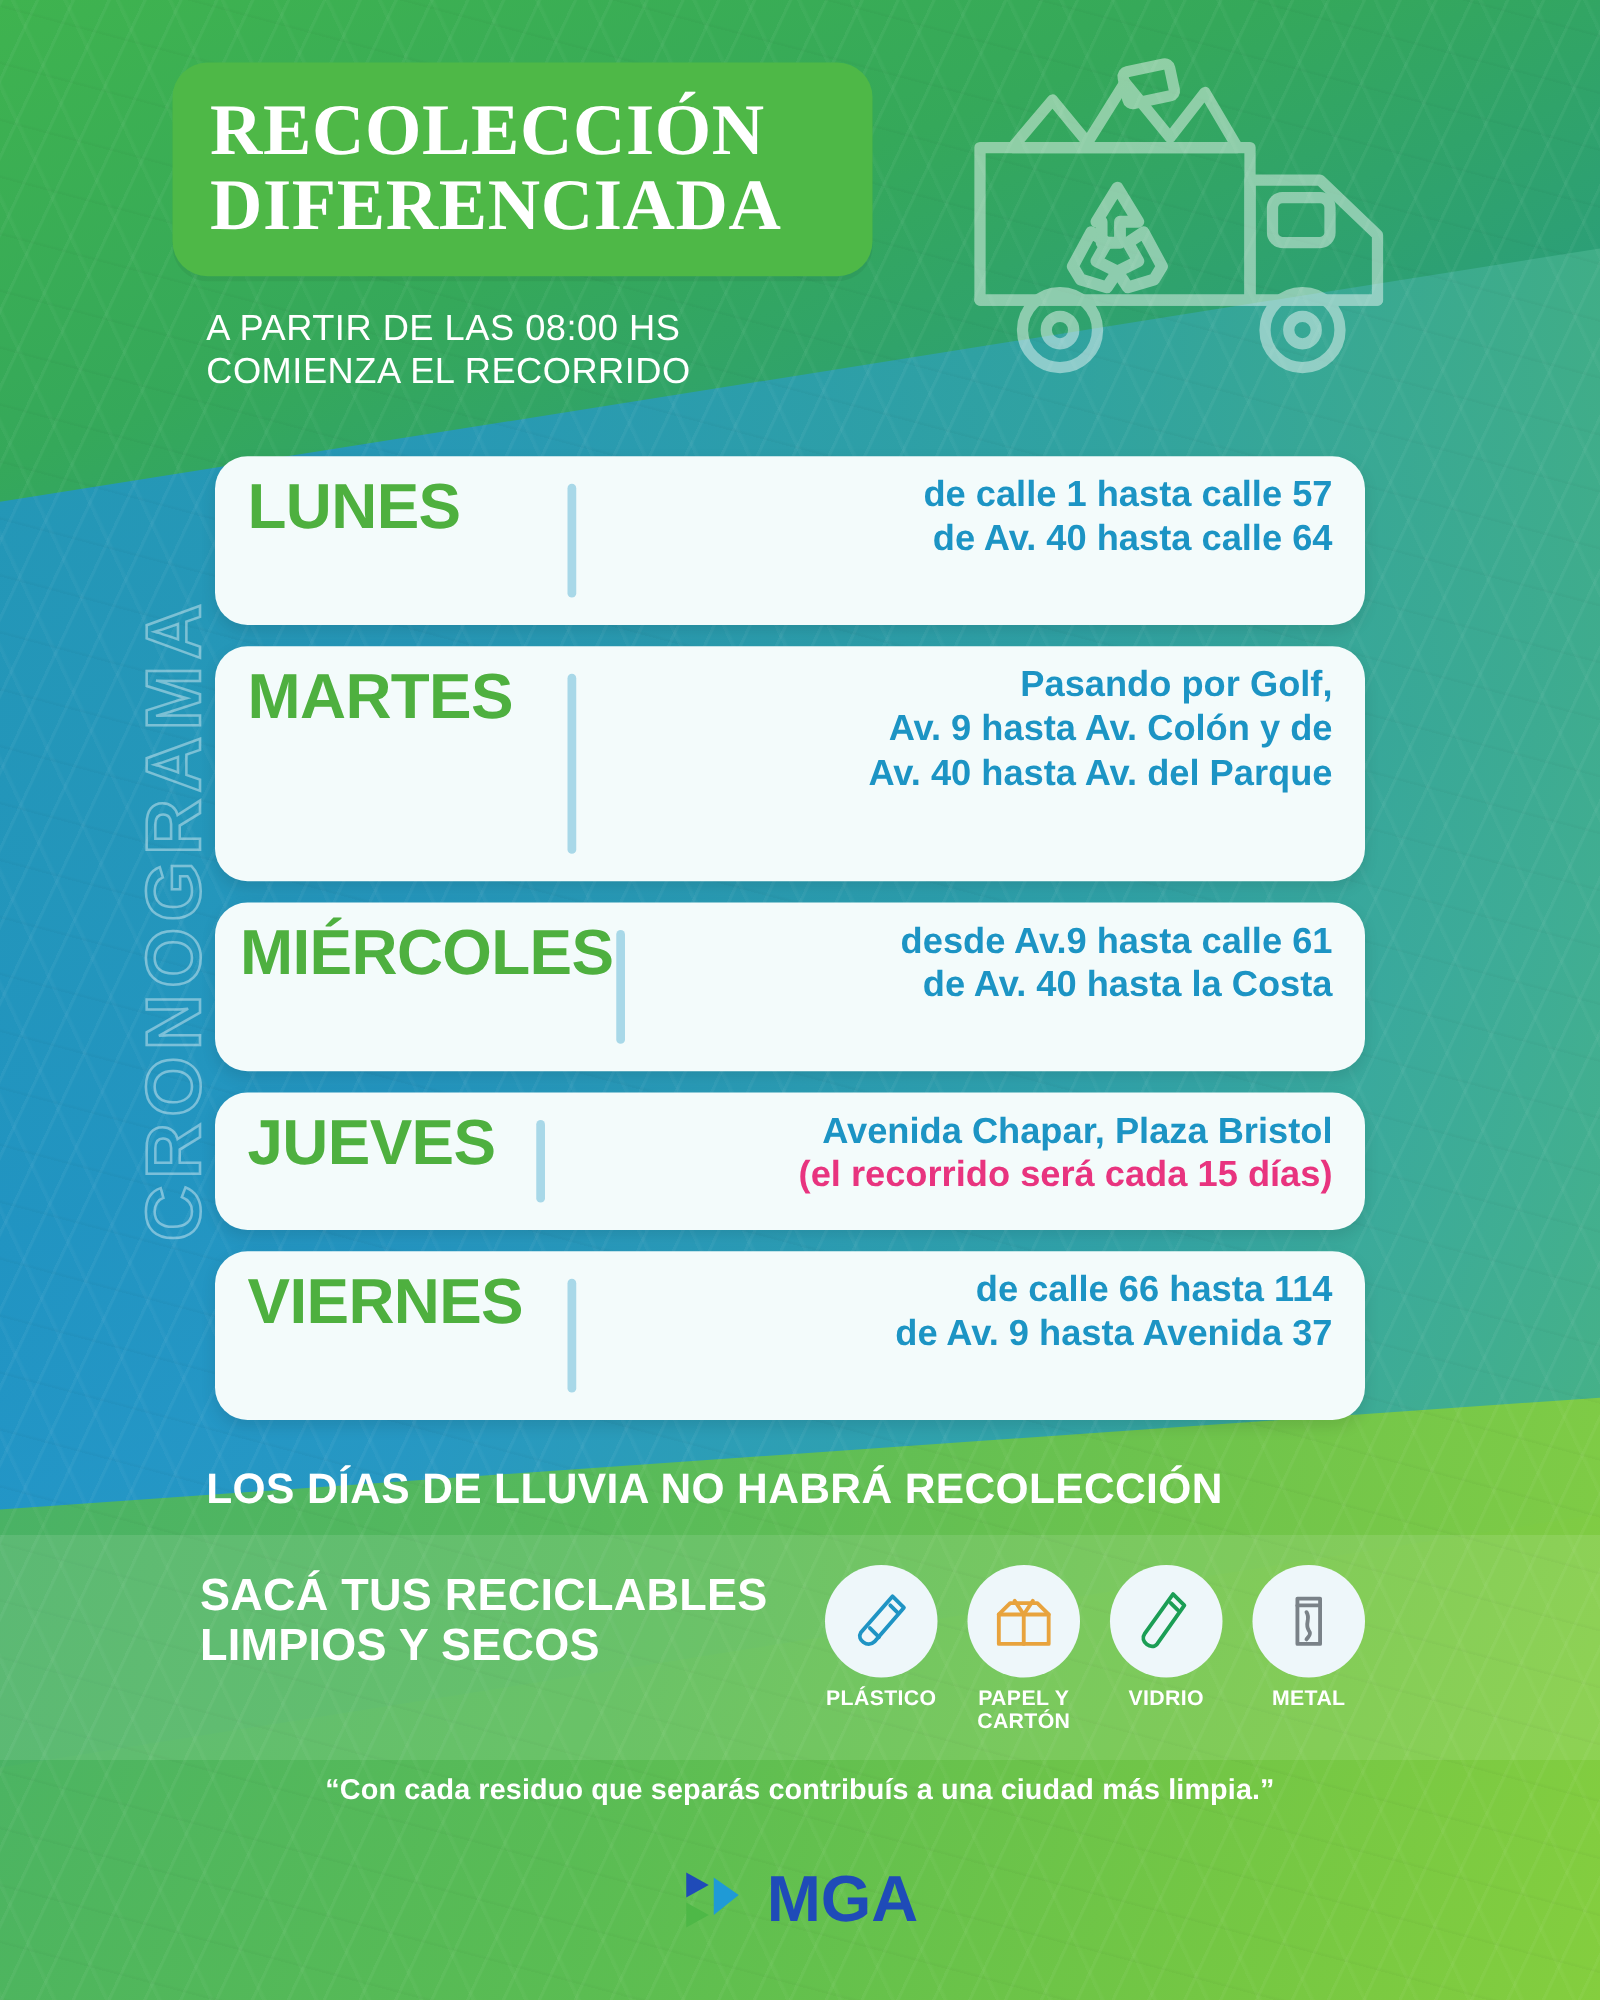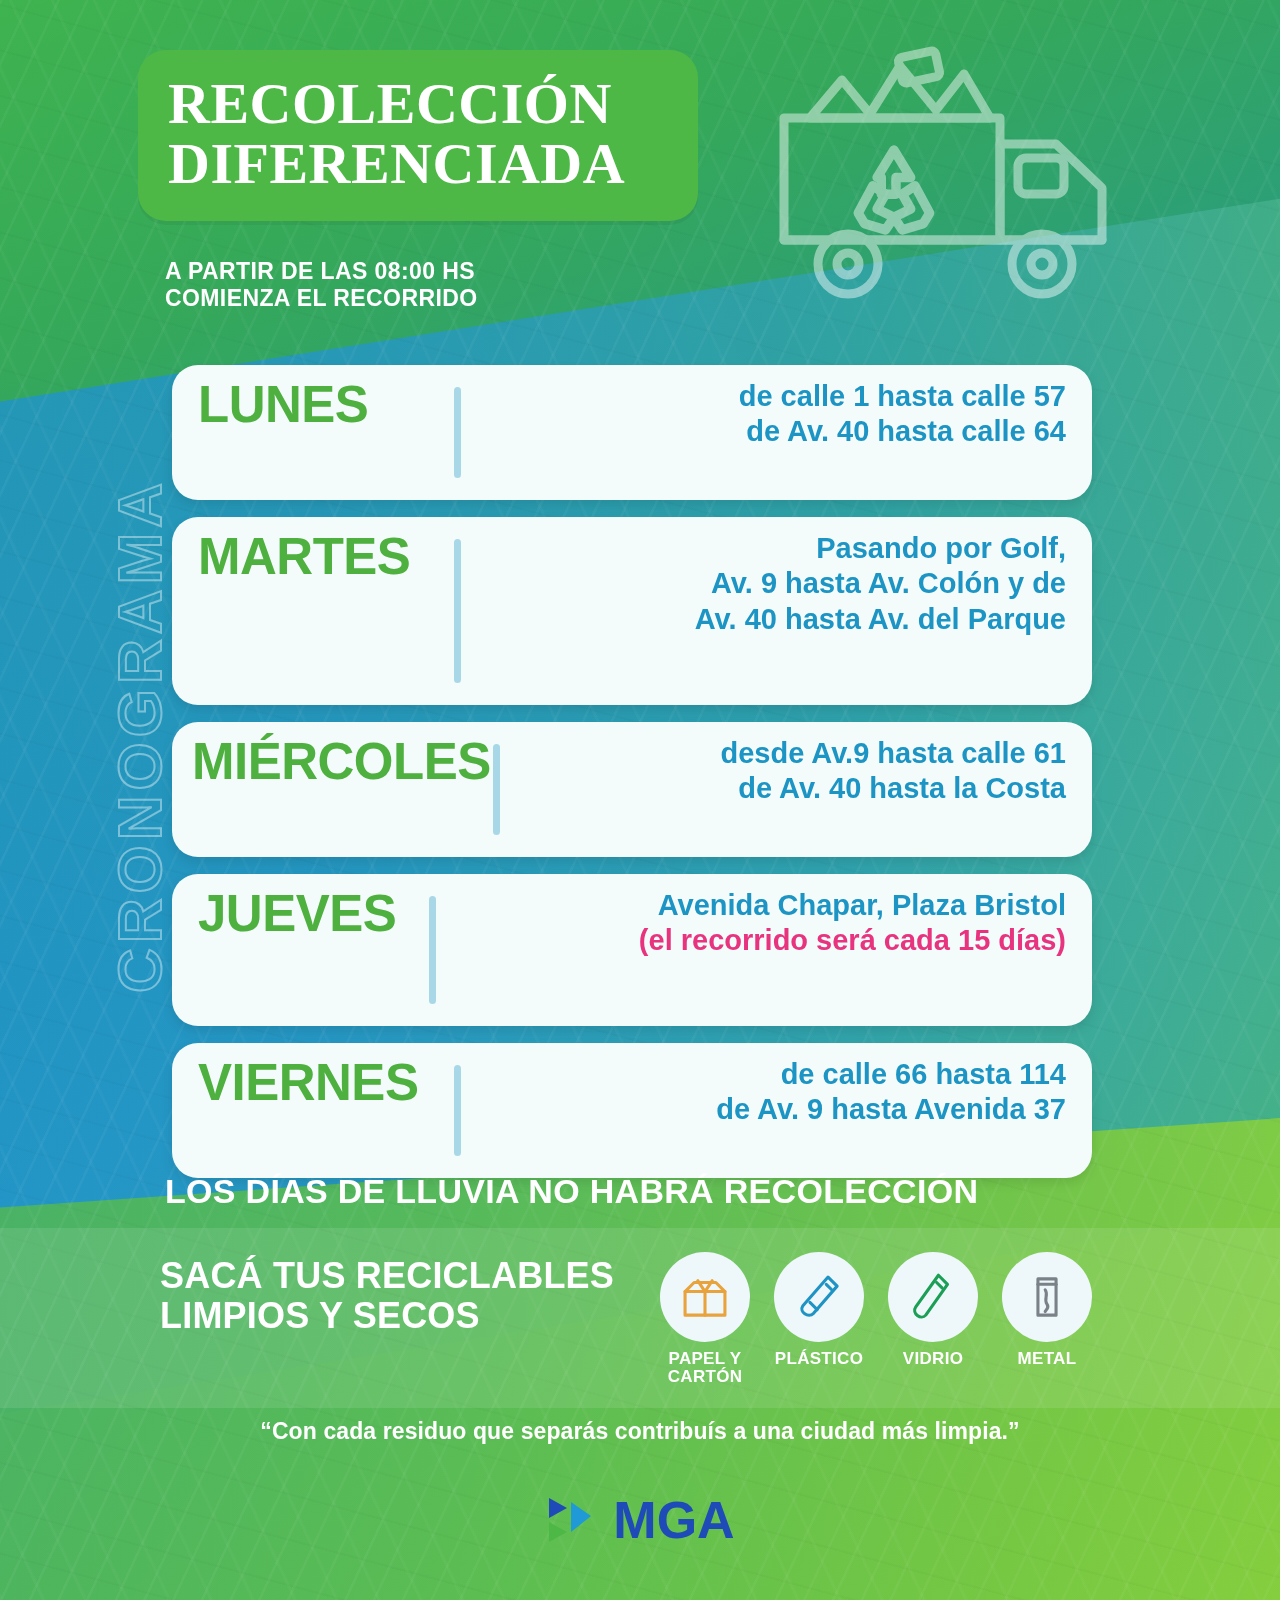--- a/index.html
+++ b/index.html
@@ -78,24 +78,24 @@
 
   .truck {
     position: absolute;
     right: 130px; top: 40px;
     width: 400px; height: 290px;
     opacity: .45;
   }
 
   .subtitle {
     position: absolute;
-    left: 165px; top: 258px;
-    color: #fff;
-    font-size: 23px;
-    font-weight: 700;
+    left: 165px; top: 246px;
+    color: #fff;
+    font-size: 29px;
+    font-weight: 400;
     line-height: 1.18;
     letter-spacing: .4px;
   }
 
   
   .cards {
     position: absolute;
     left: 172px; top: 365px;
     width: 920px;
   }
@@ -133,21 +133,21 @@
     flex: 1;
   }
   .card .detail .pink { color: #e8347f; }
 
   .card.lunes { height: 135px; }
   .card.lunes .day { width: 230px; }
   .card.martes { height: 188px; }
   .card.martes .day { width: 230px; }
   .card.miercoles { height: 135px; padding-left: 20px; }
   .card.miercoles .day { width: 275px; }
-  .card.jueves { height: 152px; }
+  .card.jueves { height: 110px; }
   .card.jueves .day { width: 205px; }
   .card.viernes { height: 135px; }
   .card.viernes .day { width: 230px; }
 
   .rain-note {
     position: absolute;
     left: 165px; top: 1172px;
     color: #fff;
     font-size: 34px;
     font-weight: 800;
@@ -319,46 +319,46 @@
     <div class="rain-note">LOS DÍAS DE LLUVIA NO HABRÁ RECOLECCIÓN</div>
 
     <div class="recy-band"></div>
 
     <div class="recy-text">
       <div>SACÁ TUS RECICLABLES</div>
       <div>LIMPIOS Y SECOS</div>
     </div>
 
     <div class="icons-row">
+
+      <div class="icon-item">
+        <div class="icon-circle">
+          <svg viewBox="0 0 64 64" width="58" height="58" fill="none" stroke="#1f94c4" stroke-width="3.4" stroke-linejoin="round" stroke-linecap="round">
+            <path d="M42 10 L52 20 L26 50 C20 56 10 48 14 42 Z"></path>
+            <path d="M40 18 L46 24"></path>
+            <path d="M22 38 L30 46"></path>
+          </svg>
+        </div>
+        <div class="icon-label">
+          <div>PLÁSTICO</div>
+        </div>
+      </div>
 
       <div class="icon-item">
         <div class="icon-circle">
           <svg viewBox="0 0 64 64" width="58" height="58" fill="none" stroke="#e8a33d" stroke-width="3.4" stroke-linejoin="round" stroke-linecap="round">
             <path d="M10 26 H54 V52 H10 Z"></path>
             <path d="M10 26 L20 16 H44 L54 26"></path>
             <path d="M32 26 V52"></path>
             <path d="M24 14 L32 26 L40 14"></path>
           </svg>
         </div>
         <div class="icon-label">
           <div>PAPEL Y</div>
           <div>CARTÓN</div>
-        </div>
-      </div>
-
-      <div class="icon-item">
-        <div class="icon-circle">
-          <svg viewBox="0 0 64 64" width="58" height="58" fill="none" stroke="#1f94c4" stroke-width="3.4" stroke-linejoin="round" stroke-linecap="round">
-            <path d="M42 10 L52 20 L26 50 C20 56 10 48 14 42 Z"></path>
-            <path d="M40 18 L46 24"></path>
-            <path d="M22 38 L30 46"></path>
-          </svg>
-        </div>
-        <div class="icon-label">
-          <div>PLÁSTICO</div>
         </div>
       </div>
 
       <div class="icon-item">
         <div class="icon-circle">
           <svg viewBox="0 0 64 64" width="58" height="58" fill="none" stroke="#1b9e55" stroke-width="3.4" stroke-linejoin="round" stroke-linecap="round">
             <path d="M38 8 L48 18 L24 52 C19 58 8 50 13 43 Z"></path>
             <path d="M36 16 L42 22"></path>
           </svg>
         </div>

